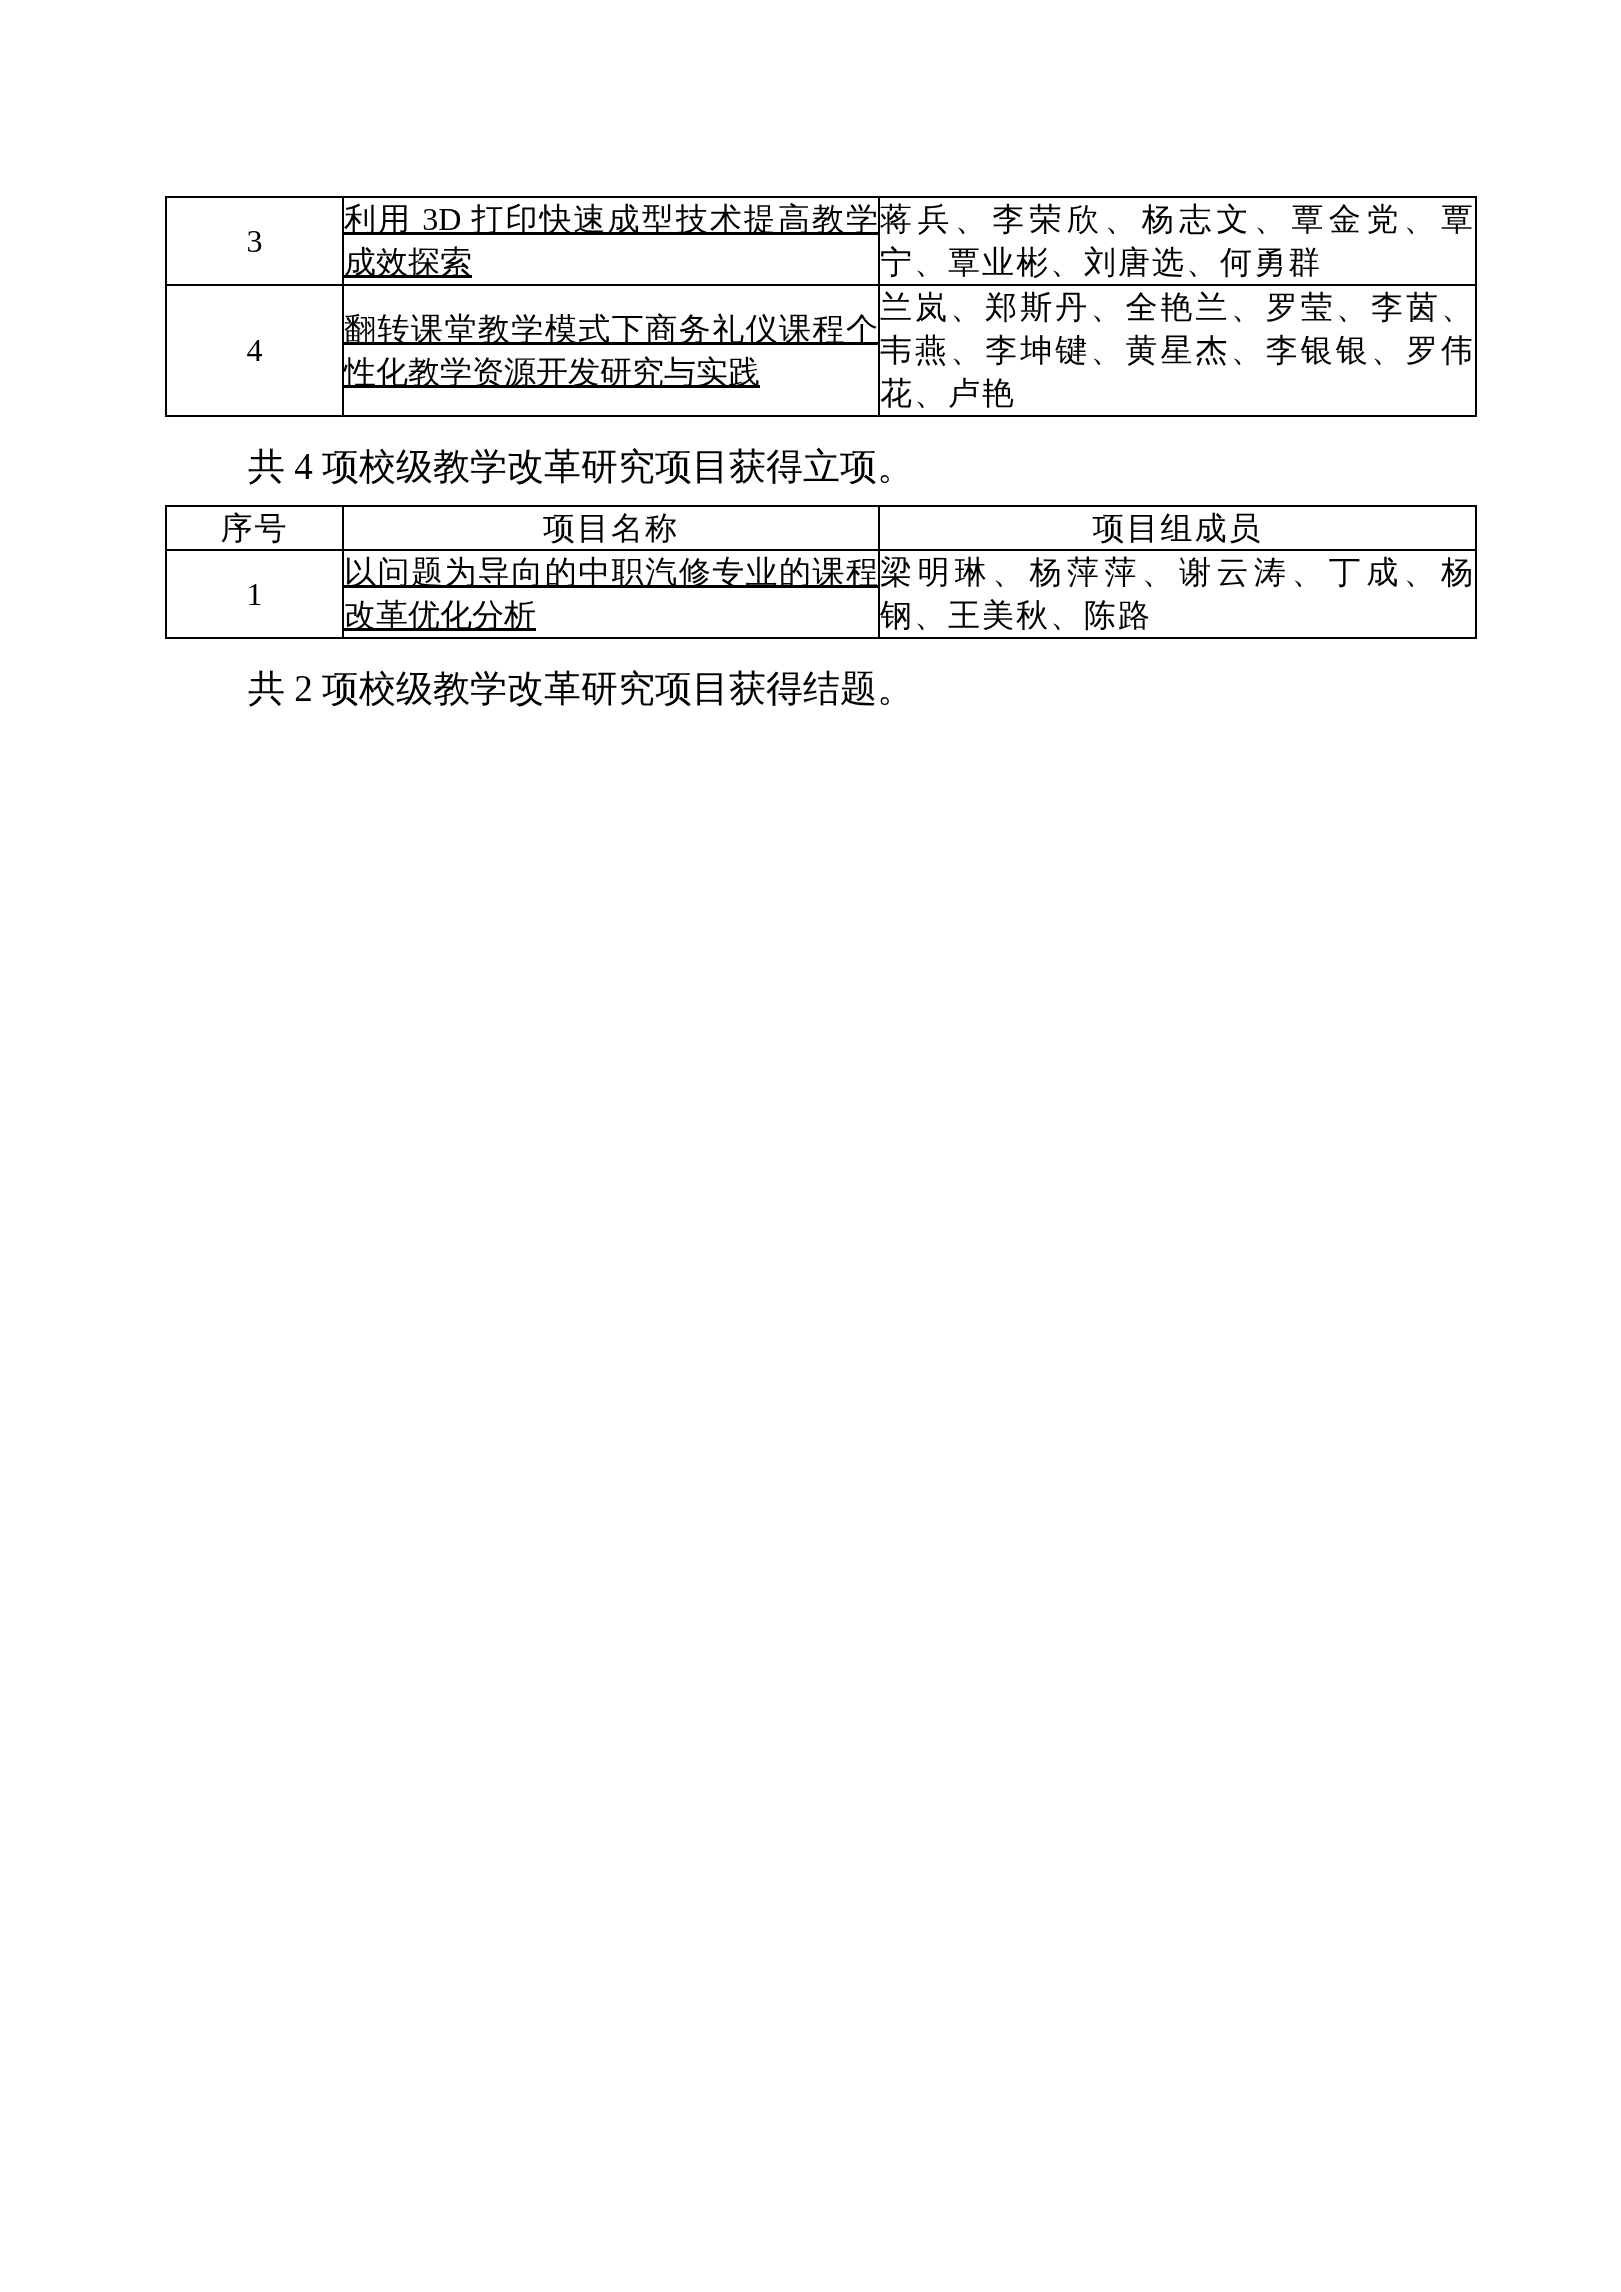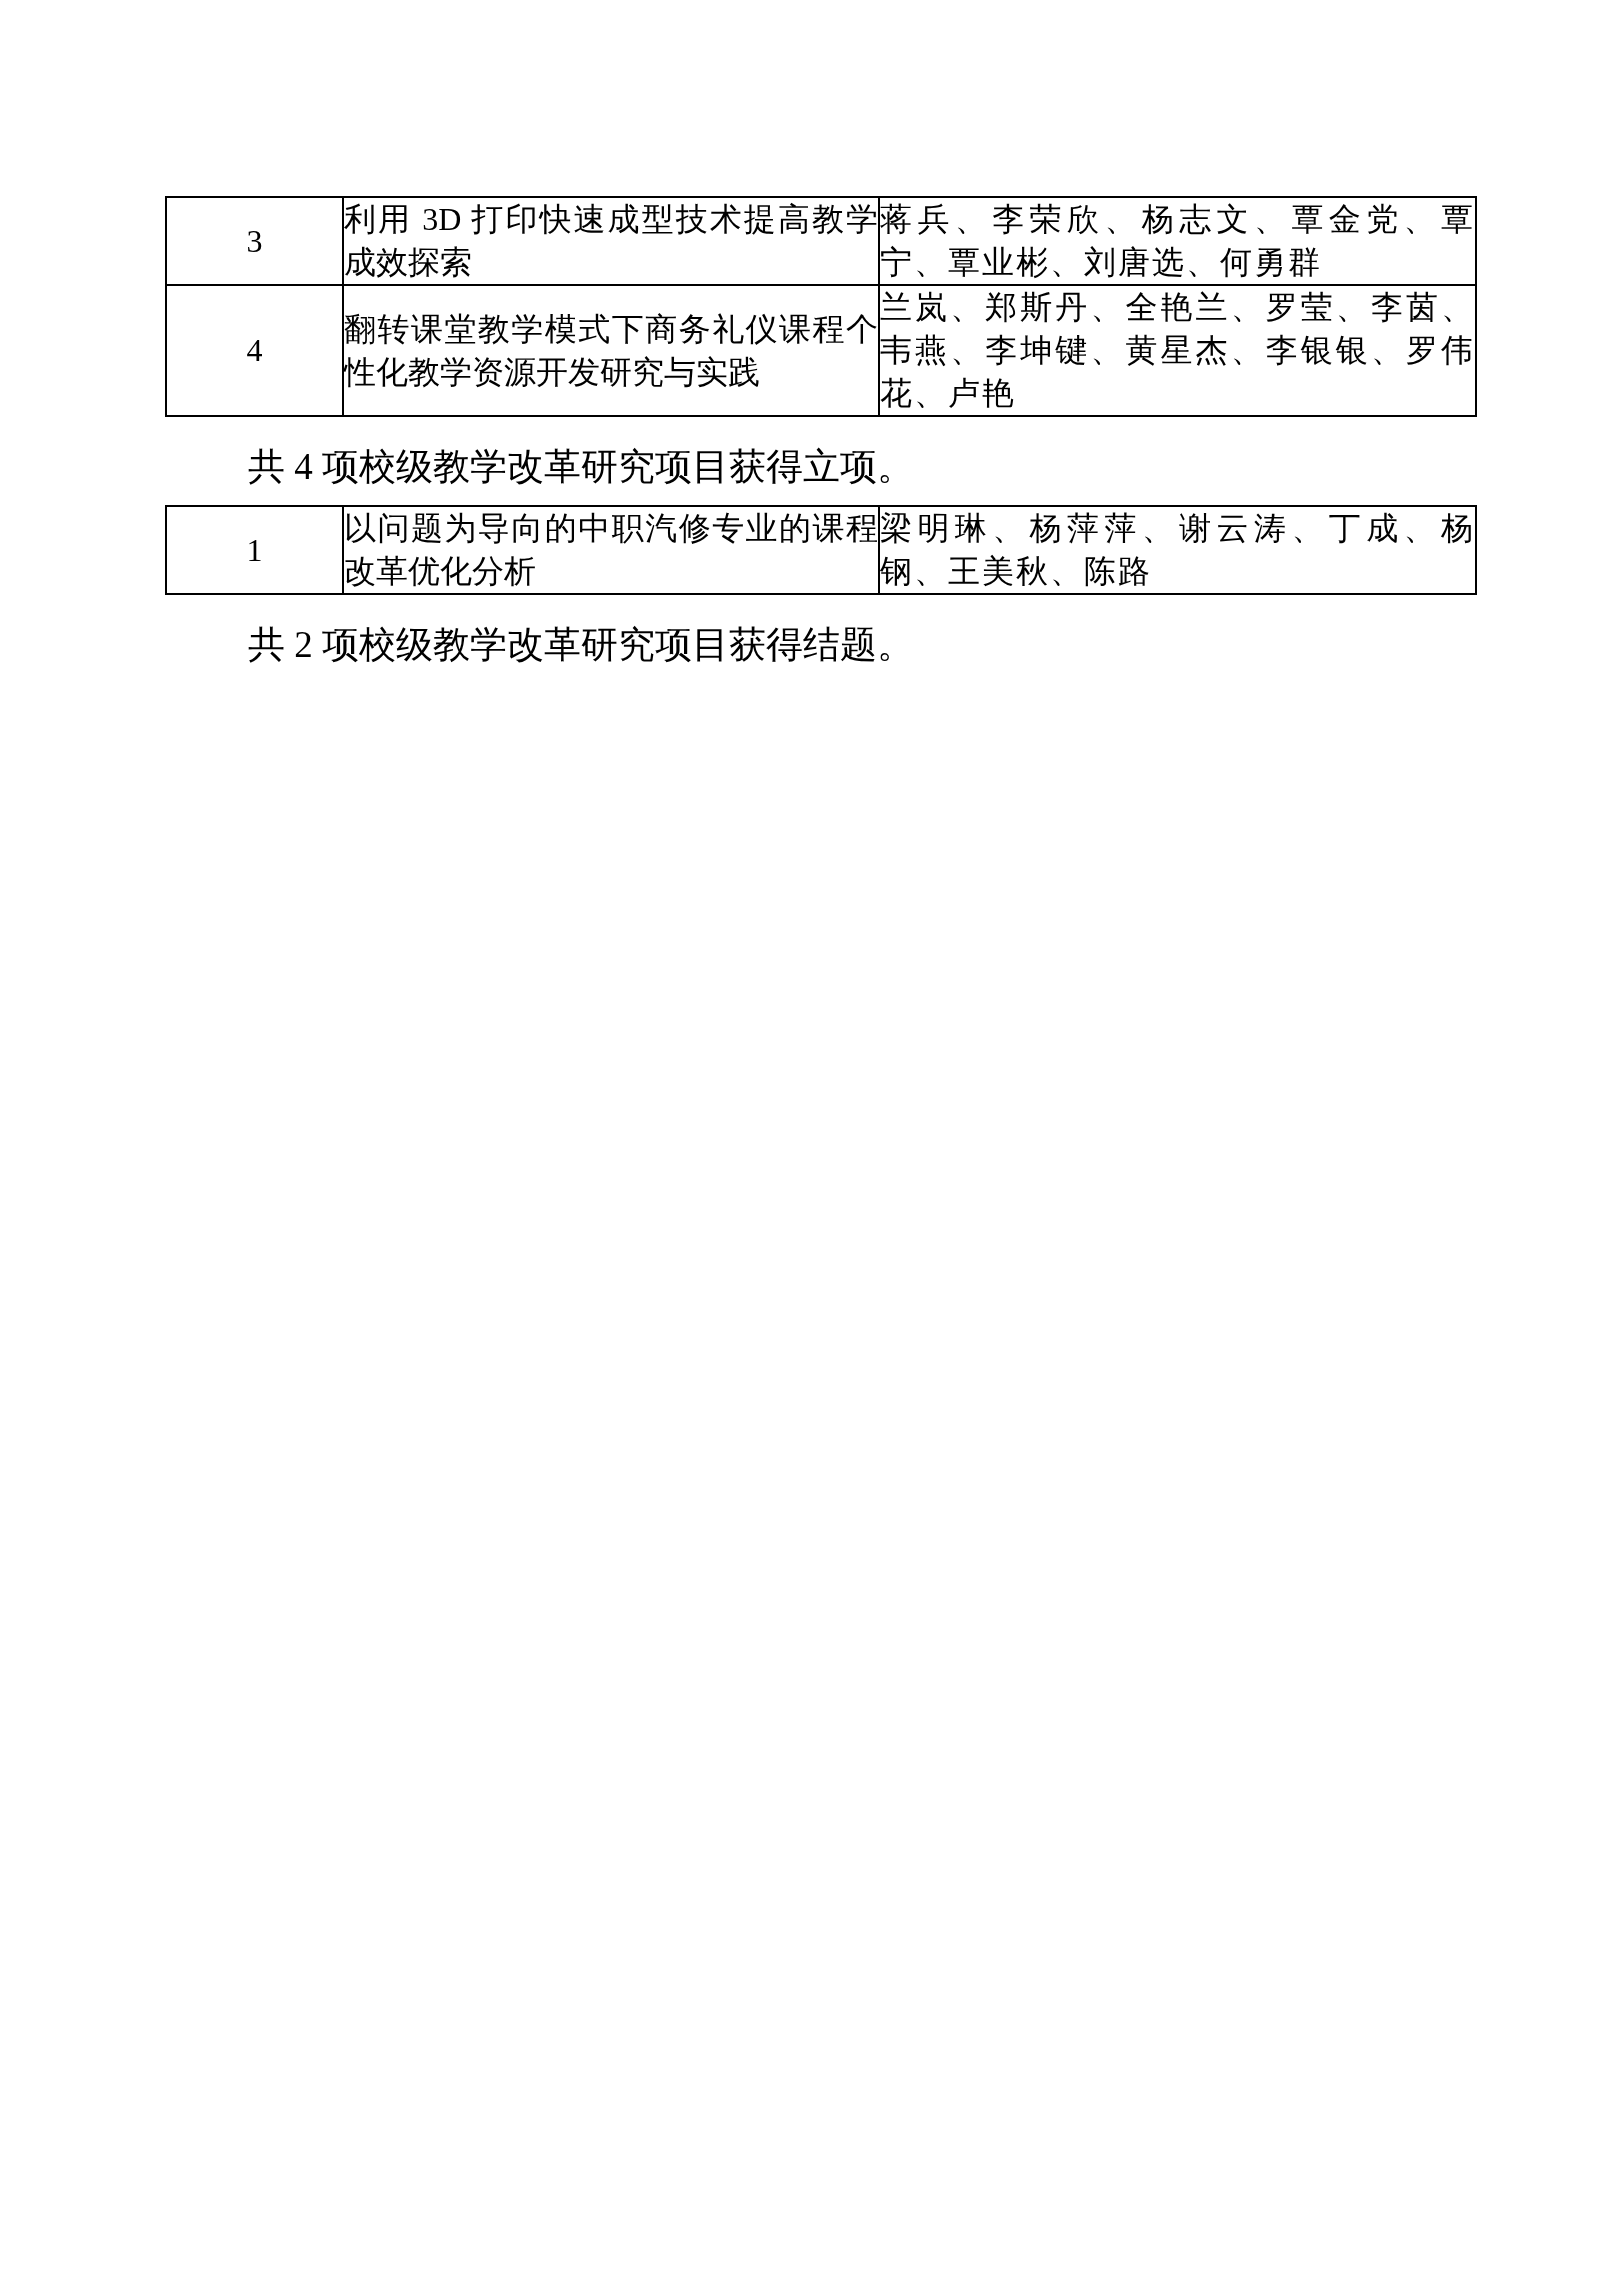--- a/index.html
+++ b/index.html
@@ -47,20 +47,21 @@
   th.cell-header {
     text-align: center;
     letter-spacing: 2px;
     height: 42px;
     line-height: 42px;
   }
   td.cell-project {
     text-align: justify;
     text-justify: inter-ideograph;
     padding: 0 8.8px 0 10.8px;
+    text-decoration: underline;
   }
   td.cell-members {
     text-align: justify;
     text-justify: inter-ideograph;
     letter-spacing: 2px;
     padding: 0 9.8px;
   }
   p.summary {
     font-size: 37px;
     line-height: 47px;
@@ -98,20 +99,25 @@
 
     <p class="summary">共 4 项校级教学改革研究项目获得立项。</p>
 
     <table class="doc-table">
       <colgroup>
         <col class="c-index">
         <col class="c-project">
         <col class="c-members">
       </colgroup>
       <tbody>
+        <tr>
+          <th class="cell-header">序号</th>
+          <th class="cell-header">项目名称</th>
+          <th class="cell-header">项目组成员</th>
+        </tr>
         <tr style="height:87px">
           <td class="cell-index">1</td>
           <td class="cell-project">以问题为导向的中职汽修专业的课程改革优化分析</td>
           <td class="cell-members">梁明琳、杨萍萍、谢云涛、丁成、杨钢、王美秋、陈路</td>
         </tr>
       </tbody>
     </table>
 
     <p class="summary">共 2 项校级教学改革研究项目获得结题。</p>
 

